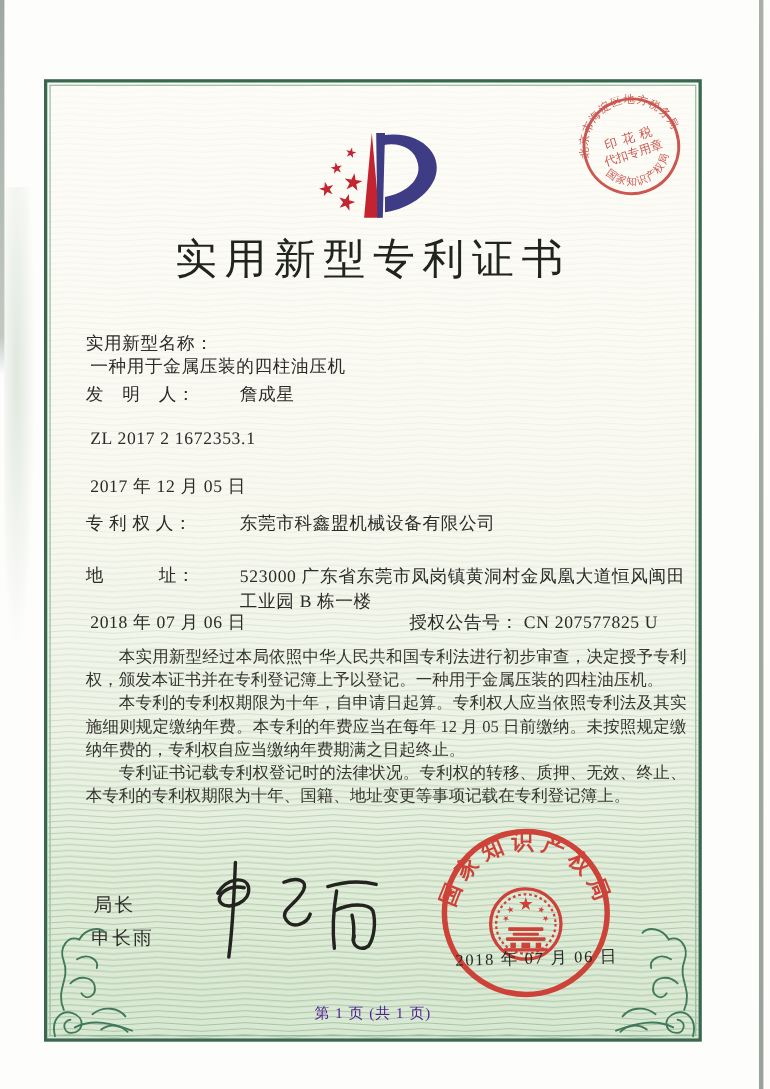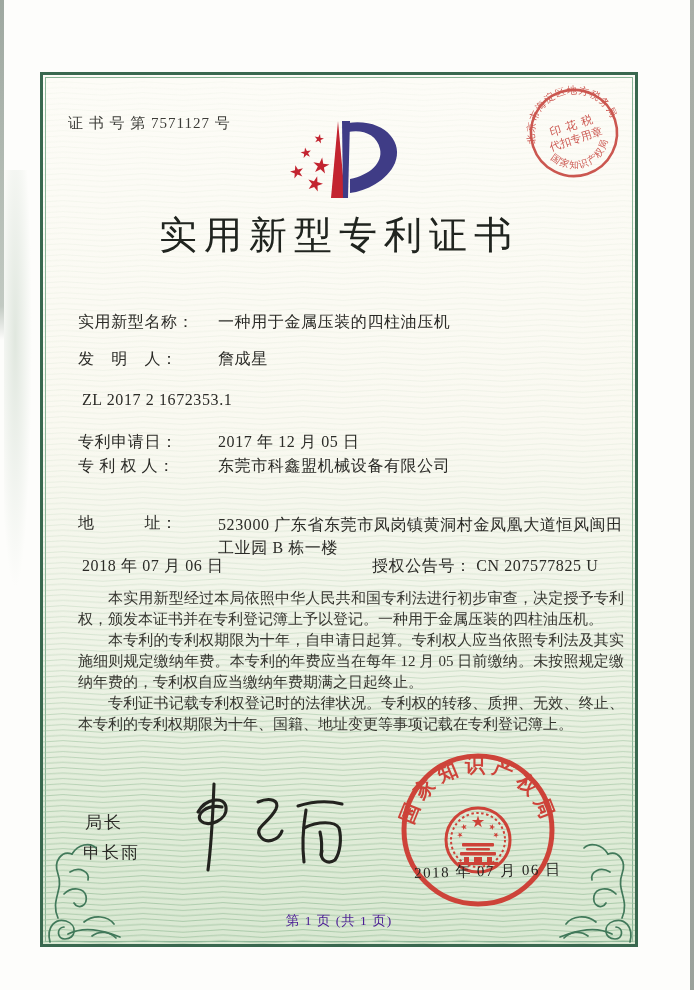--- a/index.html
+++ b/index.html
@@ -68,21 +68,20 @@
         <stop offset="0.8" stop-color="#fff" stop-opacity="0.75"></stop>
         <stop offset="1" stop-color="#fff" stop-opacity="0.95"></stop>
       </linearGradient>
       <mask id="fadeMask">
           <rect width="592" height="869" fill="url(#fadeGrad)"></rect>
         </mask>
     </defs>
     <rect width="592" height="869" fill="url(#wv)" mask="url(#fadeMask)"></rect>
   </svg>
 
-  <div class="abs cert-no">证 书 号 第 7571127 号</div>
 
   <svg class="abs" style="left:272px;top:98px;" width="160" height="105" viewBox="0 0 160 105">
     <defs>
       <path id="star" d="M0,-1 L0.224,-0.309 0.951,-0.309 0.363,0.118 0.588,0.809 0,0.382 -0.588,0.809 -0.363,0.118 -0.951,-0.309 -0.224,-0.309 Z"></path>
     </defs>
     <g fill="#c32430">
       <use href="#star" transform="translate(47,41) scale(5) rotate(12)"></use>
       <use href="#star" transform="translate(34,55) scale(5.5) rotate(-10)"></use>
       <use href="#star" transform="translate(49,68) scale(8.5) rotate(8)"></use>
       <use href="#star" transform="translate(25,74) scale(7) rotate(-14)"></use>
@@ -104,36 +103,35 @@
     </text>
     <text x="47" y="43" font-size="11.5" fill="#c5413a" text-anchor="middle" letter-spacing="1">印 花 税</text>
     <text x="47" y="57" font-size="11" fill="#c5413a" text-anchor="middle">代扣专用章</text>
     <text font-size="9.5" fill="#c5413a" letter-spacing="1">
       <textPath href="#arcB" startOffset="50%" text-anchor="middle">国家知识产权局</textPath>
     </text>
   </svg>
 
   <div class="abs title">实用新型专利证书</div>
 
-  <div class="abs row" style="top:312px;">
+  <div class="abs row" style="top:302px;flex-direction:column;">
     <span class="lbl">实用新型名称：</span>
     <span class="val">一种用于金属压装的四柱油压机</span>
   </div>
   <div class="abs row" style="top:349px;align-items:flex-end;">
     <span class="lbl">发　明　人：</span>
     <span class="val">詹成星</span>
   </div>
   <div class="abs row" style="top:391px;">
     <span class="val">ZL 2017 2 1672353.1</span>
   </div>
   <div class="abs row" style="top:432px;">
-    <span class="lbl">专利申请日：</span>
     <span class="val">2017 年 12 月 05 日</span>
   </div>
-  <div class="abs row" style="top:456px;font-family:Liberation Serif, serif;">
+  <div class="abs row" style="top:466px;font-family:Liberation Serif, serif;">
     <span class="lbl">专 利 权 人：</span>
     <span class="val">东莞市科鑫盟机械设备有限公司</span>
   </div>
   <div class="abs row" style="top:513px;">
     <span class="lbl">地　　　址：</span>
     <span class="addr-val"><span>523000 广东省东莞市凤岗镇黄洞村金凤凰大道恒风闽田</span><br>
       <span>工业园 B 栋一楼</span></span>
   </div>
   <div class="abs row" style="top:556px;">
     <span class="val">2018 年 07 月 06 日</span>

